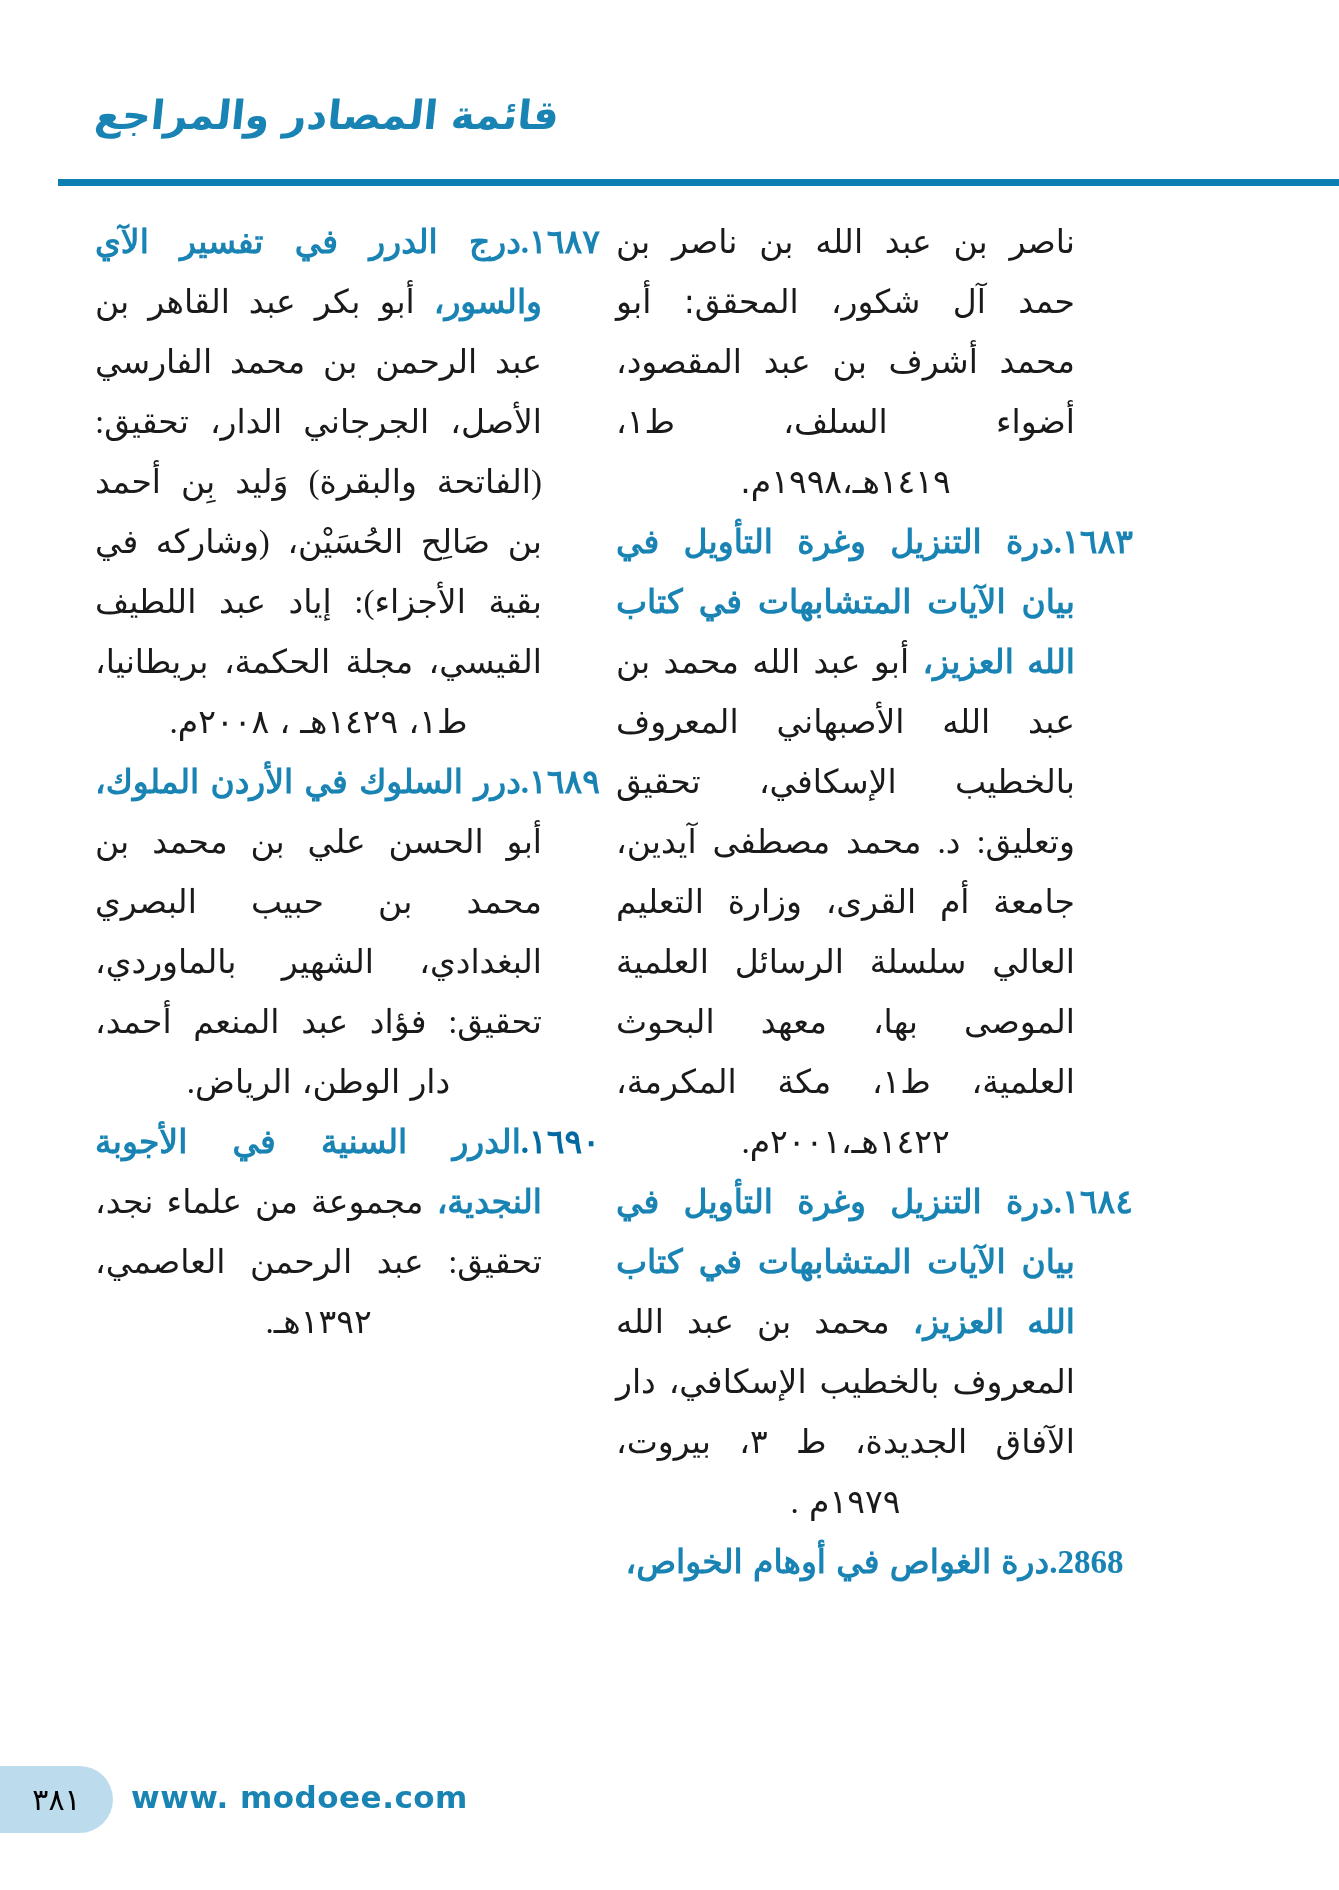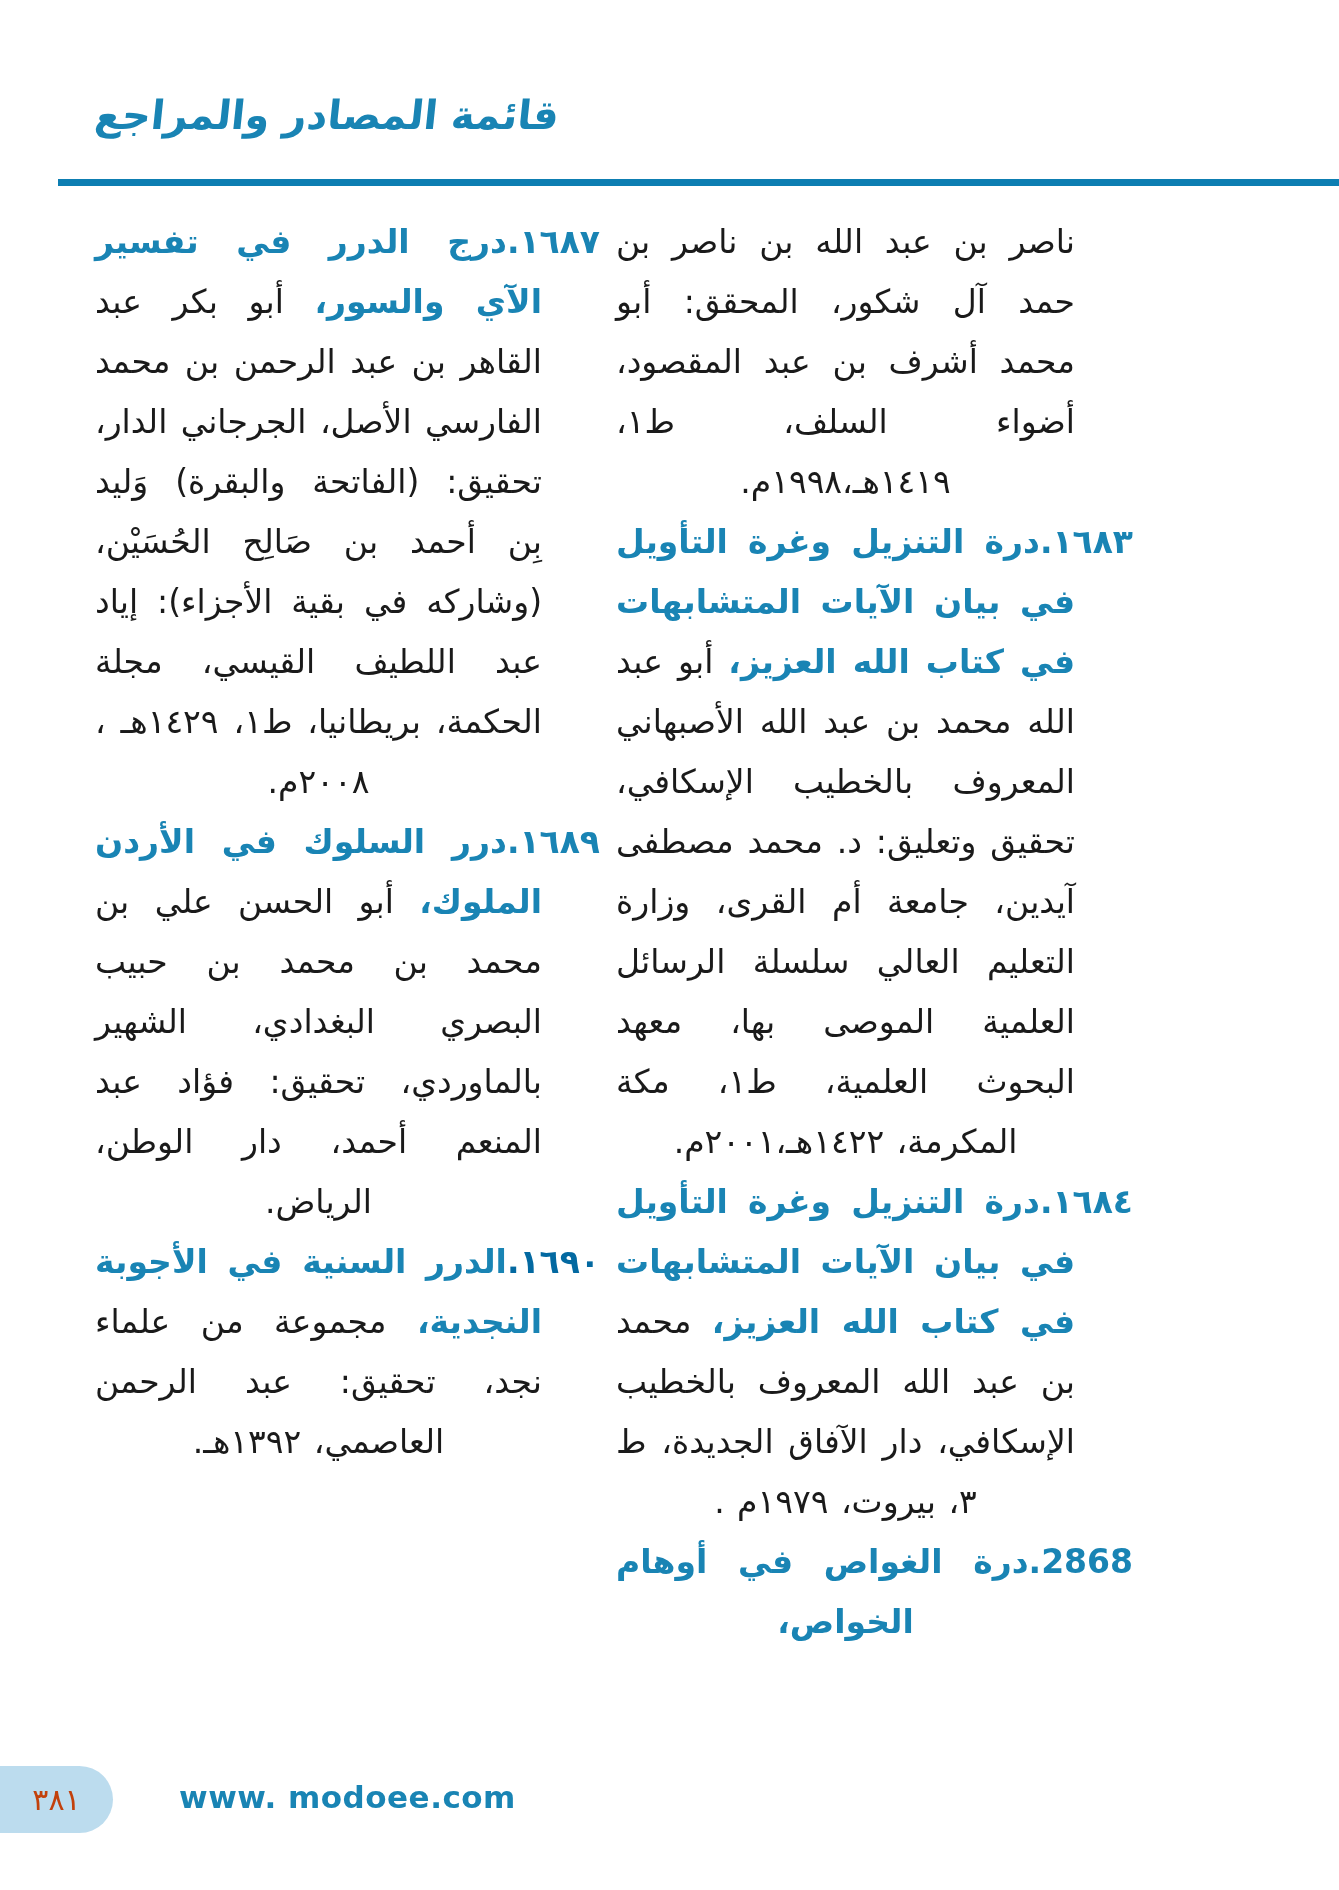--- a/index.html
+++ b/index.html
@@ -29,21 +29,21 @@
     top:212px;
     direction:rtl;
     text-align:justify;
     font-size:33px;
     line-height:60px;
     color:#1a1a1a;
     word-spacing:2px;
   }
   .col-right{ right:206px; width:517px; }
   .col-left{  left:95px;  width:505px; }
-  .entry{ padding-right:58px; text-indent:-58px; text-align-last:center; }
+  .entry{ padding-right:58px; text-indent:-58px; text-align-last:center;font-family:Liberation Serif, serif; }
   .cont{  padding-right:58px; text-align-last:center; }
   .num,.title{ font-weight:bold; }
   .footer-pill{
     position:absolute;
     left:0;top:1766px;
     width:113px;height:67px;
     border-radius:0 34px 34px 0;
     color:#ffffff;
     font-size:30px;
     display:flex;align-items:center;justify-content:center;
@@ -70,18 +70,18 @@
       <div class="entry"><span class="num" style="color: rgb(25, 132, 180);">١٦٨٣.</span><span class="title" style="color: rgb(25, 132, 180);">درة التنزيل وغرة التأويل في بيان الآيات المتشابهات في كتاب الله العزيز،</span><span> أبو عبد الله محمد بن عبد الله الأصبهاني المعروف بالخطيب الإسكافي، تحقيق وتعليق: د. محمد مصطفى آيدين، جامعة أم القرى، وزارة التعليم العالي سلسلة الرسائل العلمية الموصى بها، معهد البحوث العلمية، ط١، مكة المكرمة، ١٤٢٢هـ،٢٠٠١م.</span></div>
       <div class="entry"><span class="num" style="color: rgb(25, 132, 180);">١٦٨٤.</span><span class="title" style="color: rgb(25, 132, 180);">درة التنزيل وغرة التأويل في بيان الآيات المتشابهات في كتاب الله العزيز،</span><span> محمد بن عبد الله المعروف بالخطيب الإسكافي، دار الآفاق الجديدة، ط ٣، بيروت، ١٩٧٩م .</span></div>
       <div class="entry"><span class="num" style="color: rgb(25, 132, 180);">2868.</span><span class="title" style="color: rgb(25, 132, 180);">درة الغواص في أوهام الخواص،</span></div>
     </div>
   <div class="col col-left" id="col-left">
       <div class="entry"><span class="num" style="color: rgb(25, 132, 180);">١٦٨٧.</span><span class="title" style="color: rgb(25, 132, 180);">درج الدرر في تفسير الآي والسور،</span><span> أبو بكر عبد القاهر بن عبد الرحمن بن محمد الفارسي الأصل، الجرجاني الدار، تحقيق: (الفاتحة والبقرة) وَليد بِن أحمد بن صَالِح الحُسَيْن، (وشاركه في بقية الأجزاء): إياد عبد اللطيف القيسي، مجلة الحكمة، بريطانيا، ط١، ١٤٢٩هـ ، ٢٠٠٨م.</span></div>
       <div class="entry"><span class="num" style="color: rgb(25, 132, 180);">١٦٨٩.</span><span class="title" style="color: rgb(25, 132, 180);">درر السلوك في الأردن الملوك،</span><span> أبو الحسن علي بن محمد بن محمد بن حبيب البصري البغدادي، الشهير بالماوردي، تحقيق: فؤاد عبد المنعم أحمد، دار الوطن، الرياض.</span></div>
       <div class="entry"><span class="num" style="color: #0369a1;">١٦٩٠.</span><span class="title" style="color: rgb(25, 132, 180);">الدرر السنية في الأجوبة النجدية،</span><span> مجموعة من علماء نجد، تحقيق: عبد الرحمن العاصمي، ١٣٩٢هـ.</span></div>
     </div>
 
-  <div class="footer-pill" style="background: rgb(188, 220, 238); color: #c2410c;">
+  <div class="footer-pill" style="background: rgb(188, 220, 238); color: #000000;">
     <span>٣٨١</span>
   </div>
-  <div class="footer-url" style="color: rgb(25, 132, 180); margin-left: 48px;">www. modoee.com</div>
+  <div class="footer-url" style="color: rgb(25, 132, 180);">www. modoee.com</div>
 
 </div>
 
 </body></html>

